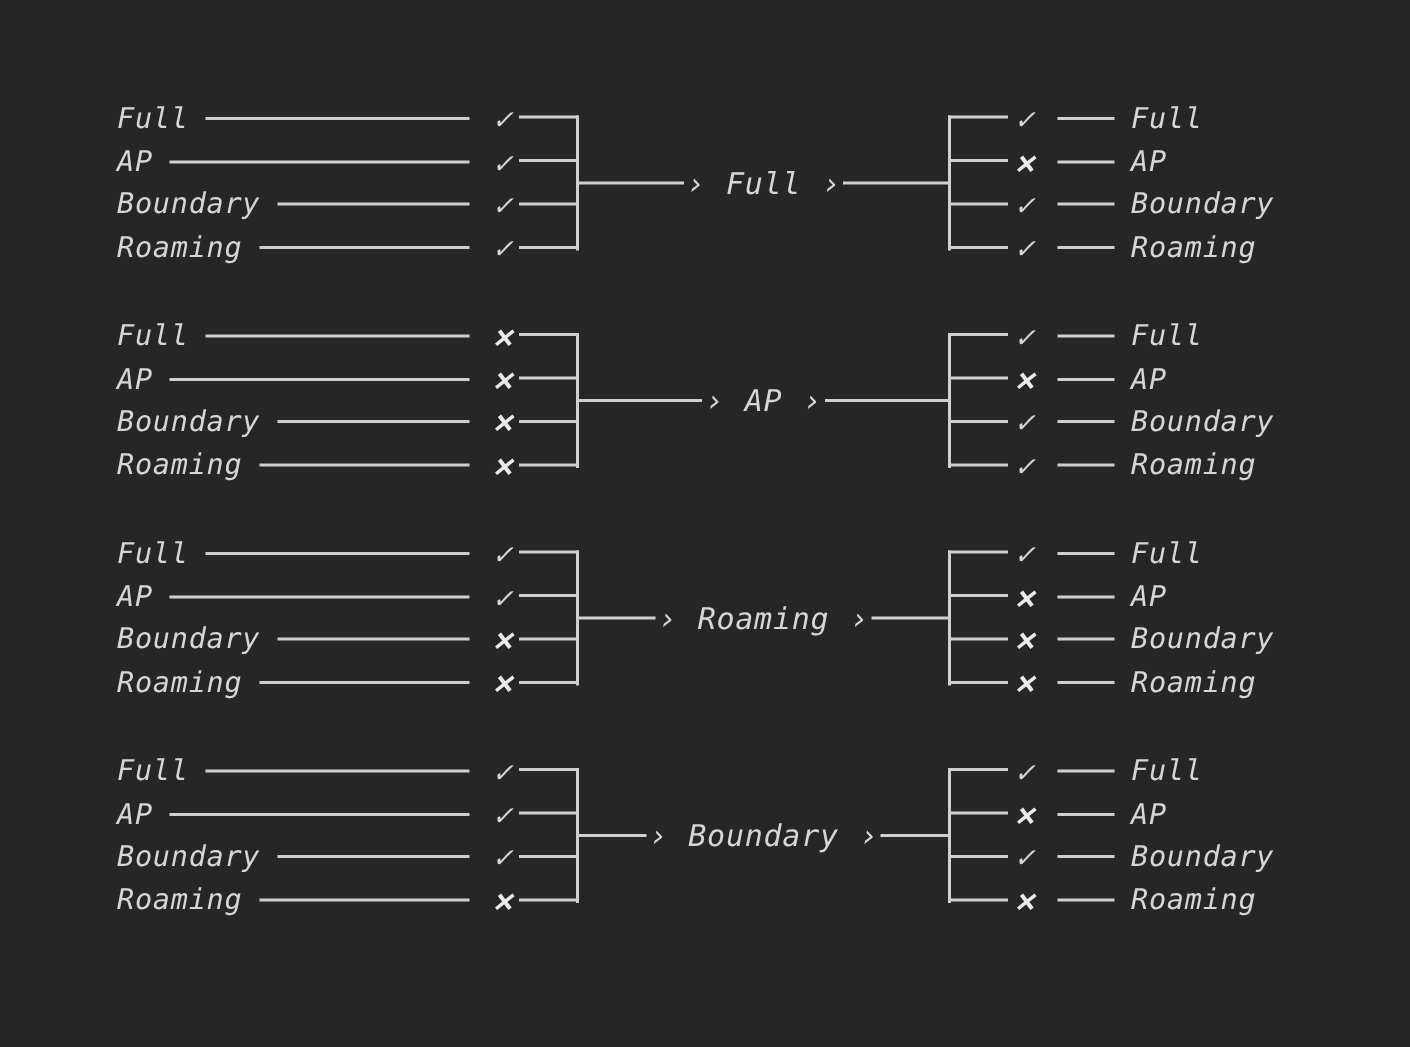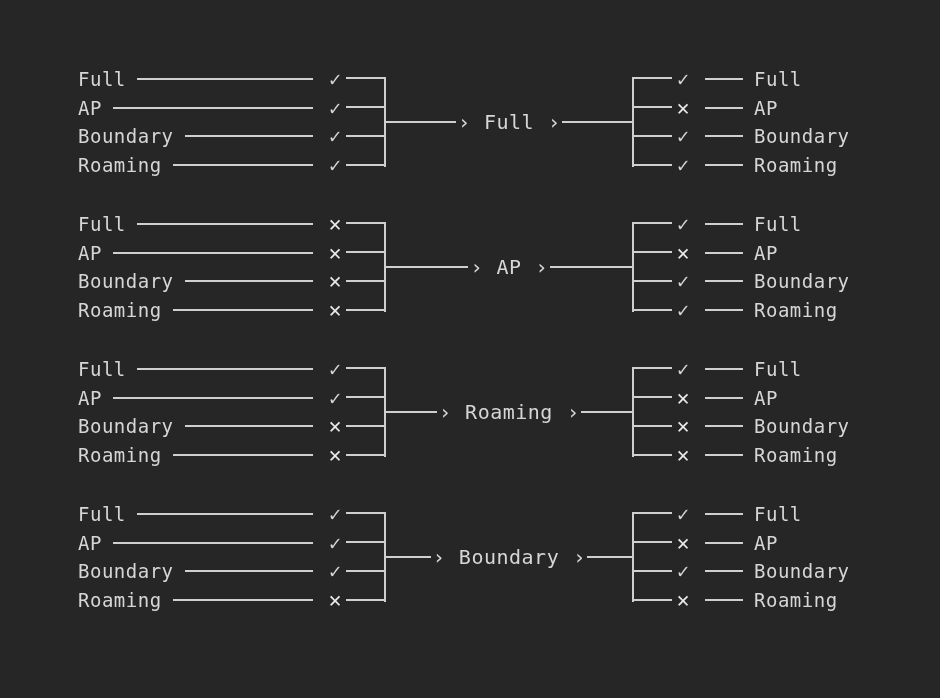--- a/index.html
+++ b/index.html
@@ -21,20 +21,21 @@
     height: 698px;
   }
 
   
   .block {
     position: absolute;
     left: 0;
     width: 940px;
     height: 120px;
     display: flex;
+    font-style: italic;
   }
   .block.b0 { top: 62px; }
   .block.b1 { top: 207px; }
   .block.b2 { top: 352px; }
   .block.b3 { top: 497px; }
 
   
   .side {
     position: relative;
     height: 120px;

